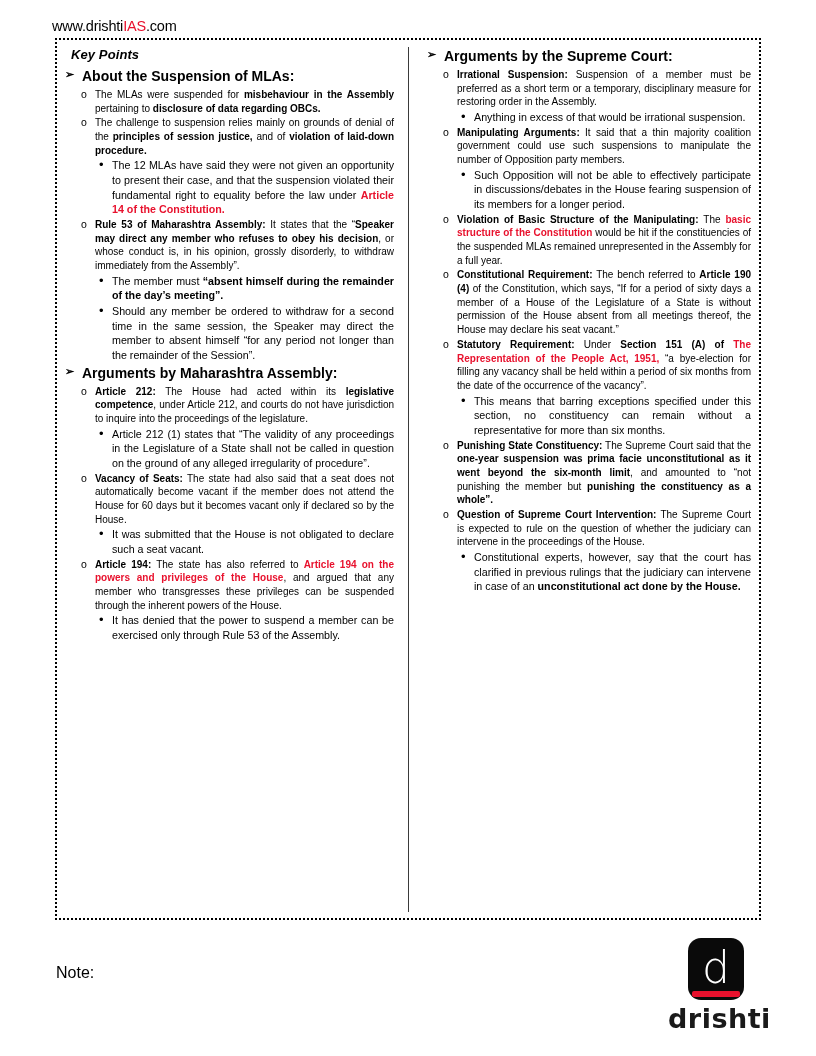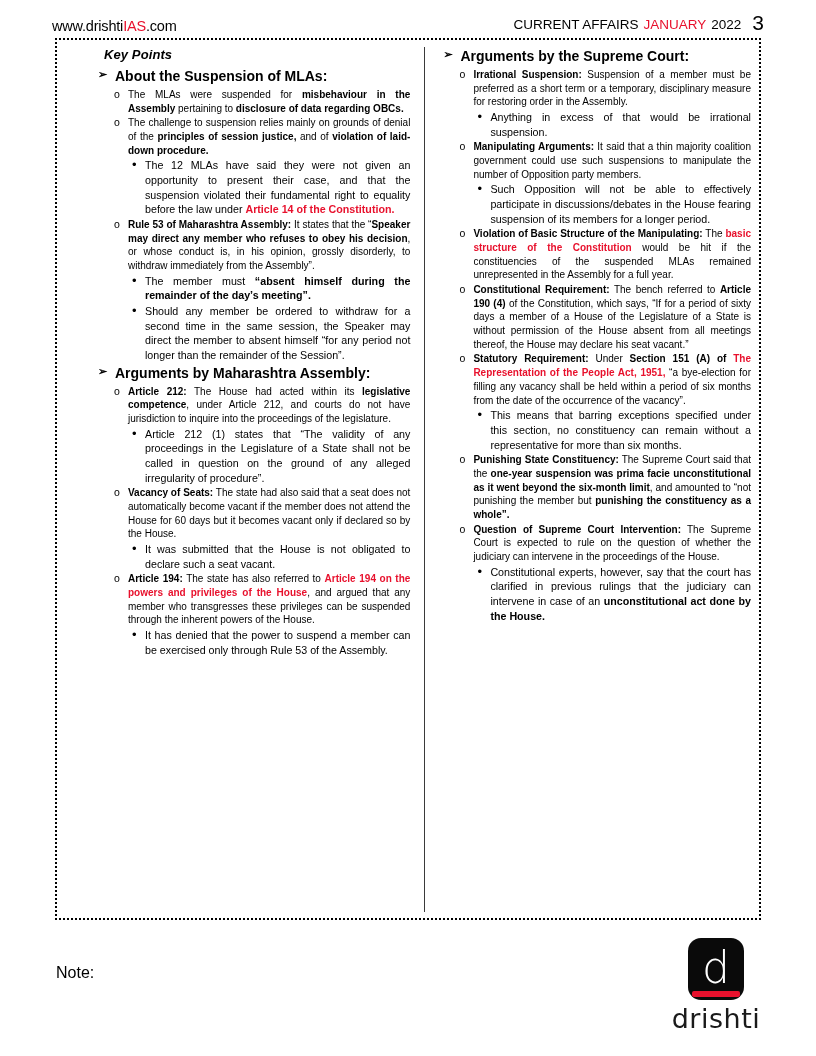--- a/index.html
+++ b/index.html
@@ -17,21 +17,20 @@
   }
 
   
   #page-header {
     position: absolute;
     left: 0; top: 0;
     width: 816px;
     height: 34px;
     display: flex;
     align-items: flex-end;
-    justify-content: space-between;
     padding: 0 52px 0 52px;
     box-sizing: border-box;
   }
   .hdr-left {
     font-size: 14.5px;
     letter-spacing: -0.2px;
     white-space: nowrap;
   }
   .hdr-right {
     font-size: 13.5px;
@@ -64,21 +63,21 @@
     width: 100%;
     height: 100%;
     display: flex;
     box-sizing: border-box;
     padding: 7px 8px 6px 8px;
   }
   .column {
     width: 50%;
     box-sizing: border-box;
   }
-  .col-left  { padding-right: 14px; margin-left: 33px; }
+  .col-left  { padding-right: 14px; }
   .col-right { padding-left: 18px; border-left: 1px solid #3a3a3a; }
 
   
   .key-points-title {
     font-weight: bold;
     font-style: italic;
     font-size: 13px;
     margin: 0 0 5px 6px;
     letter-spacing: 0.1px;
   }
@@ -162,36 +161,30 @@
     right: 4px;
     bottom: 3px;
     height: 6px;
     background: #e8112d;
     border-radius: 2px;
   }
   #logo-word {
     margin-top: 3px;
     font-size: 27px;
     font-family: "DejaVu Sans", sans-serif;
-    font-weight: 400;
+    font-weight: 700;
     letter-spacing: 0.5px;
     color: #1a1a1a;
   }
 </style>
 </head>
 <body>
 
 <div id="page-header">
   <div class="hdr-left"><span>www.drishti</span><span class="red">IAS</span><span>.com</span></div>
-  <div class="hdr-right">
-    <span>CURRENT AFFAIRS</span>
-    <span class="red">JANUARY</span>
-    <span>2022</span>
-    <span class="hdr-pageno">3</span>
-  </div>
 </div>
 
 <div id="content-box">
   <div id="columns">
     <div class="column col-left">
       <div class="key-points-title">Key Points</div>
       <div id="left-list">
           <div class="lvl1">
             <span class="marker m1">➢</span>
             <span class="txt t1"><b>About the Suspension of MLAs:</b></span>

